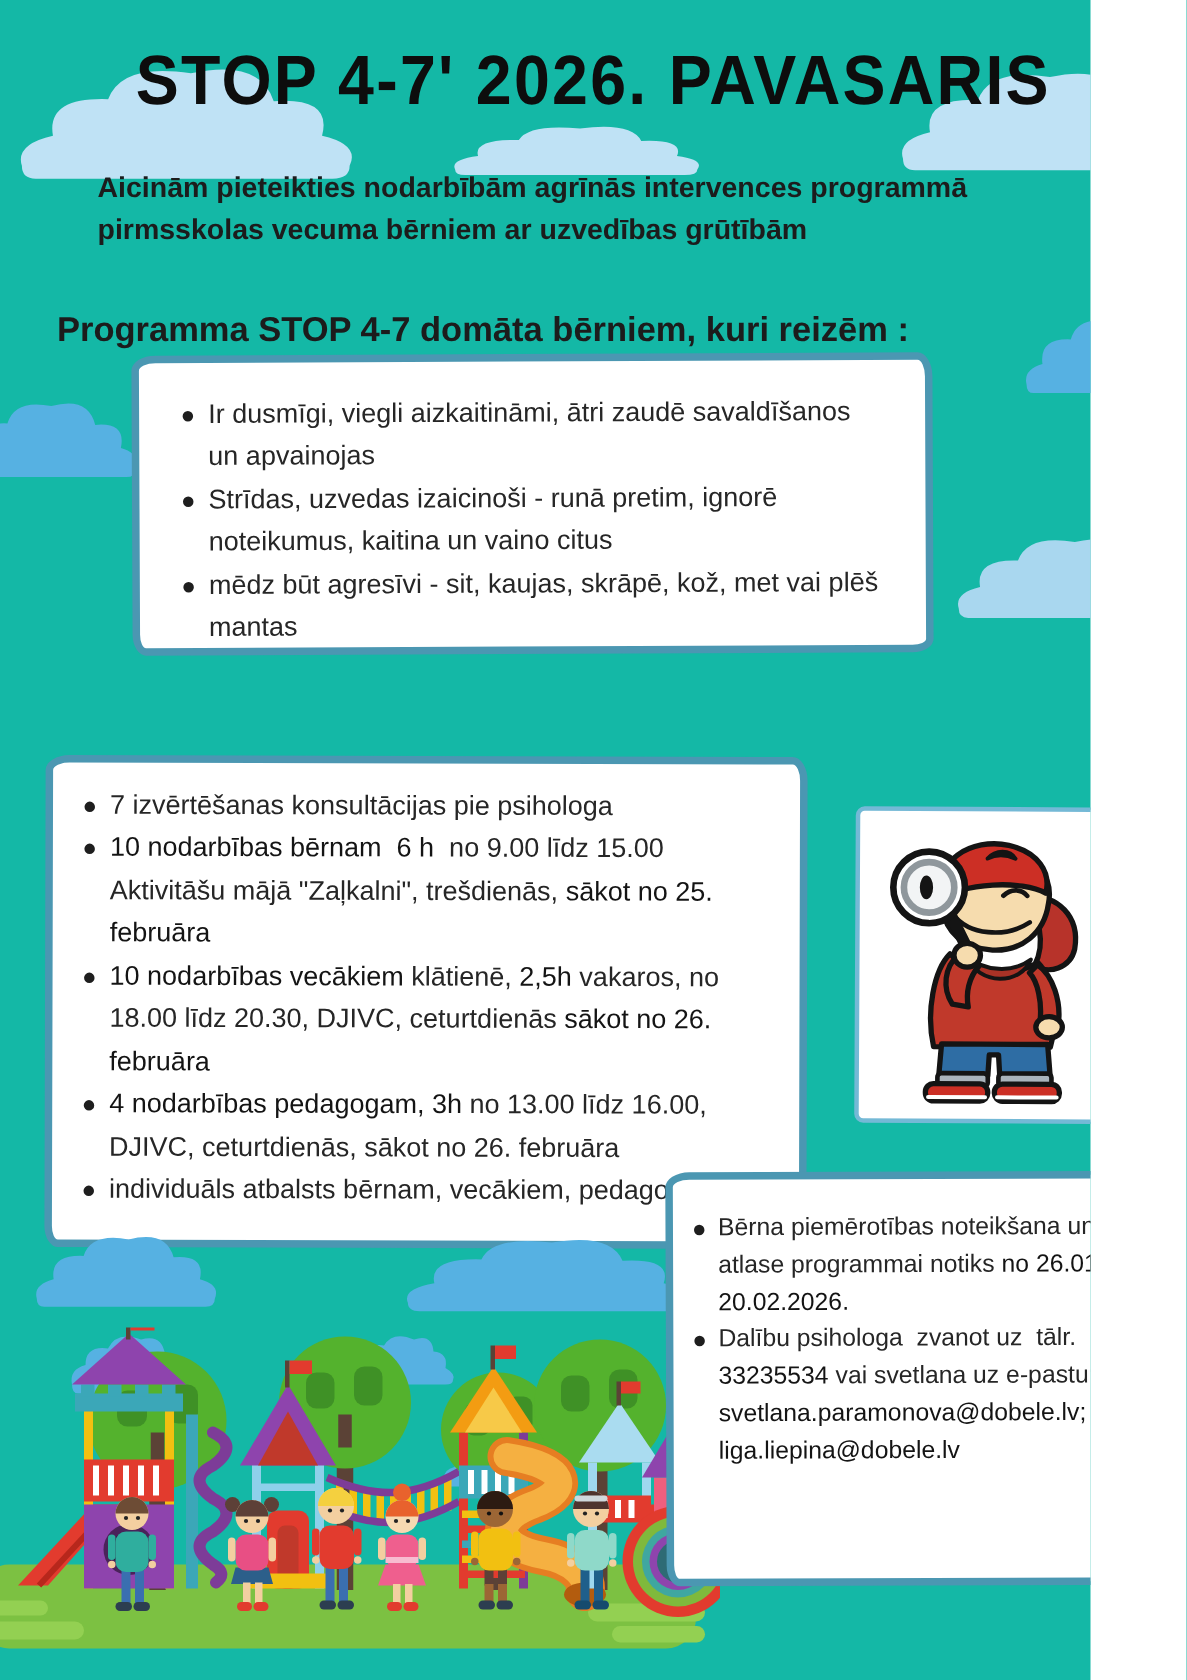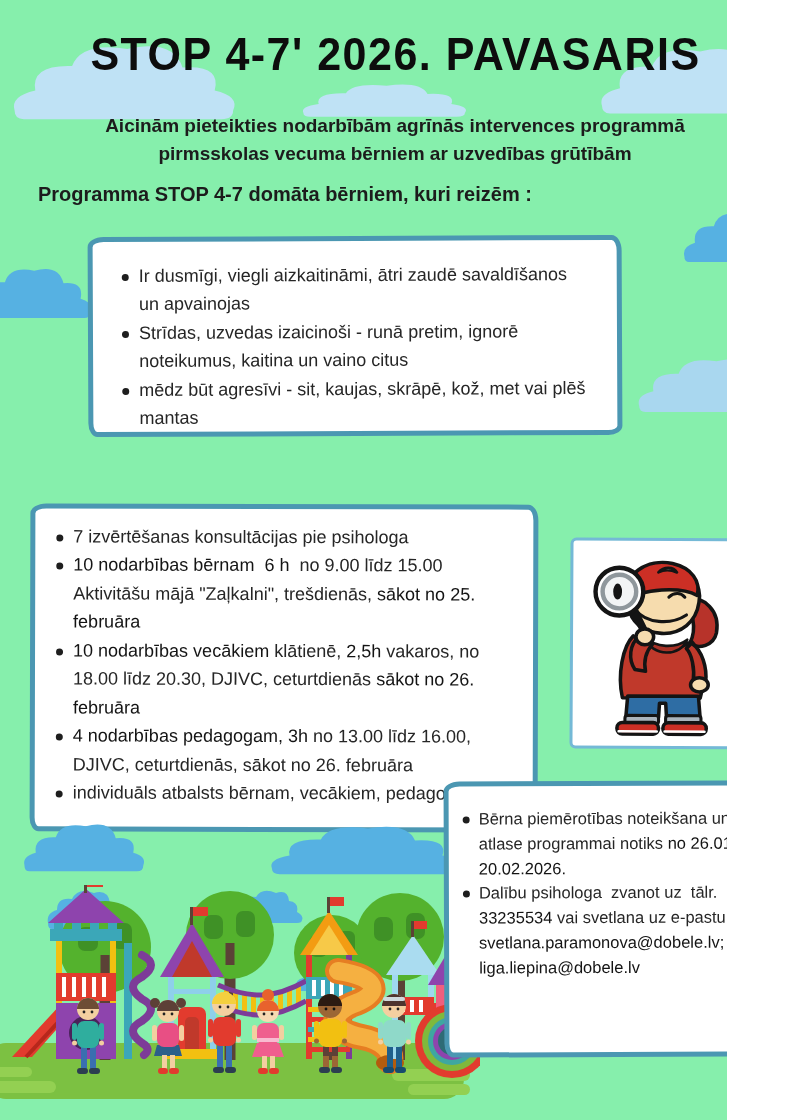--- a/index.html
+++ b/index.html
@@ -1,30 +1,30 @@
 <!DOCTYPE html>
 <html><head>
 <meta charset="utf-8">
 <style>
   html,body{margin:0;padding:0;}
   body{font-family:"Liberation Sans","DejaVu Sans",sans-serif;}
-  .poster{position:relative;width:727px;height:1120px;background:#86efac;overflow:hidden;color:#262626;}
+  .poster{position:relative;width:727px;height:1120px;background:#14b8a6;overflow:hidden;color:#262626;}
 
   
   .cloud{position:absolute;}
   .cloud svg{display:block;width:100%;height:100%;}
 
   
   .title{position:absolute;left:0;top:30px;width:791px;text-align:center;
     font-size:43px;font-weight:800;letter-spacing:1.5px;color:#0d0d0d;white-space:nowrap;
     transform:scaleY(1.08);}
-  .subtitle{position:absolute;left:65px;top:112px;width:660px;text-align:center;
+  .subtitle{position:absolute;left:65px;top:112px;width:660px;
     font-size:19px;font-weight:700;line-height:1.45;color:#1c1c1c;}
-  .intro-label{position:absolute;left:38px;top:183px;width:700px;
-    font-size:20px;font-weight:700;color:#1c1c1c;}
+  .intro-label{position:absolute;left:38px;top:206px;width:700px;
+    font-size:23px;font-weight:700;color:#1c1c1c;}
   .deadline{position:absolute;left:38px;top:450px;width:740px;
     font-size:29px;font-weight:800;color:#101010;}
 
   
   .wbox{position:absolute;background:#ffffff;border:5px solid #4b97b2;
     border-radius:16px 10px 14px 9px / 10px 16px 9px 14px;box-sizing:border-box;}
   .behavior-box{left:88px;top:236px;width:534px;height:200px;padding:20px 26px 0 24px;transform:rotate(-.25deg);z-index:1;}
   .details-box{left:30px;top:504px;width:508px;height:328px;padding:14px 20px 0 16px;transform:rotate(.15deg);z-index:1;}
   .info-box{left:444px;top:781px;width:343px;height:276px;padding:20px 14px 0 12px;transform:rotate(-.2deg);z-index:3;}
 

